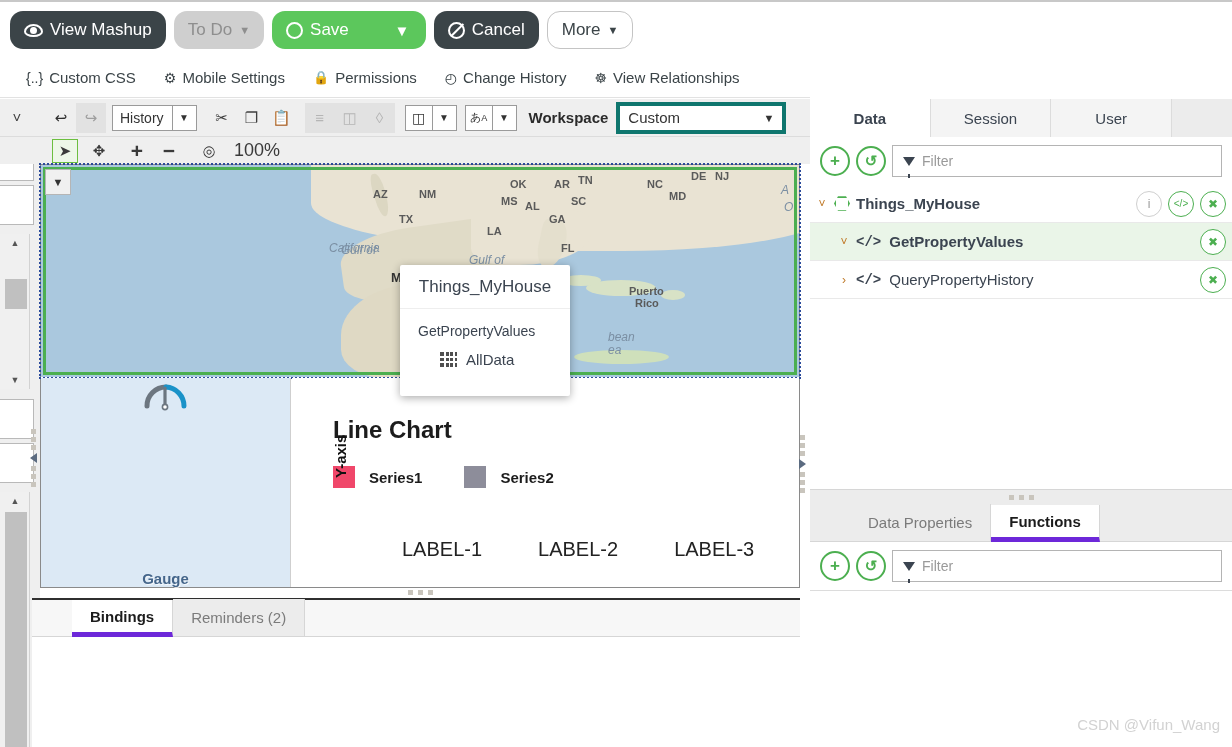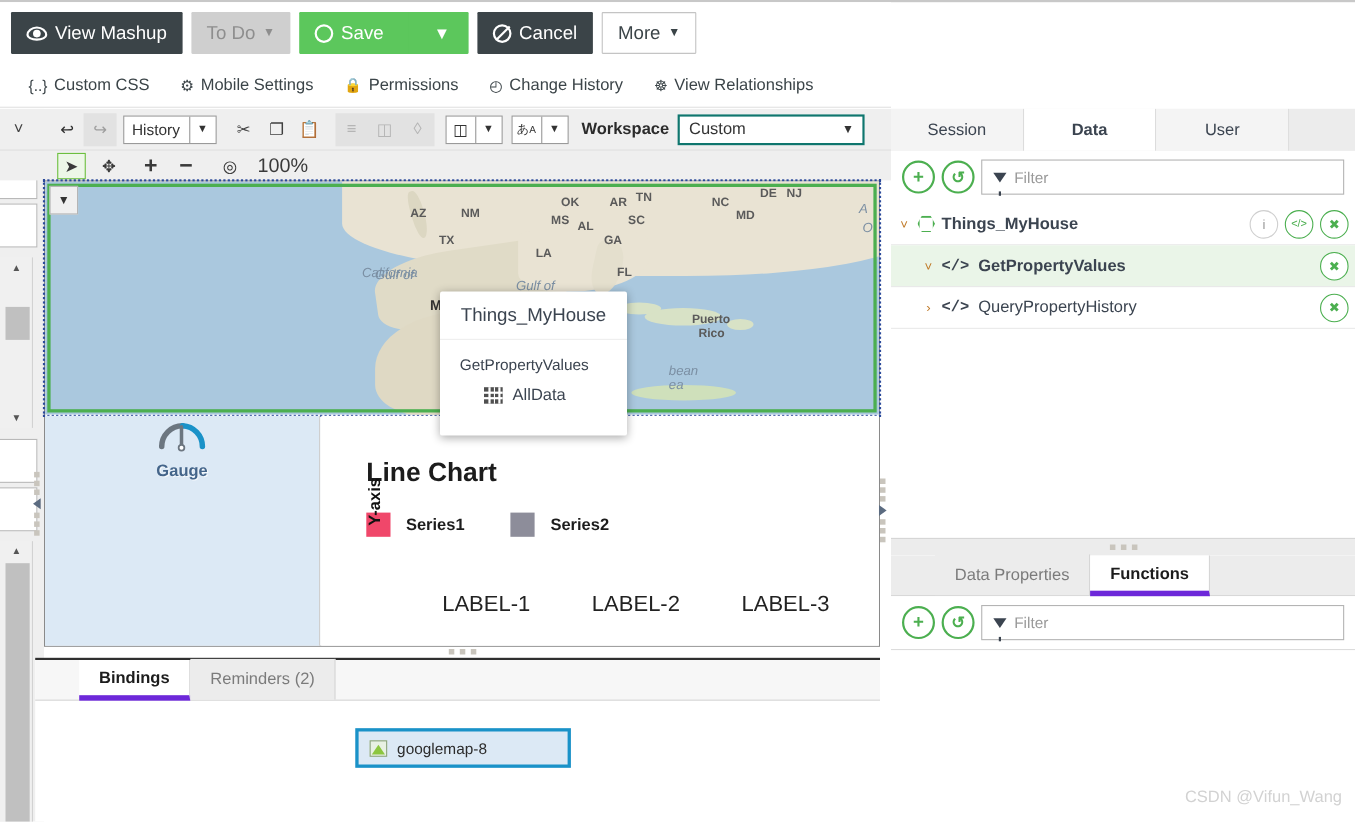--- a/index.html
+++ b/index.html
@@ -14,21 +14,21 @@
   }
 
   
   #topbar {
     position:absolute; left:0; top:2px; width:810px; height:56px;
     background:#fff;
     display:flex; align-items:center; padding-left:10px; gap:8px;
   }
   .btn {
     height:38px; display:inline-flex; align-items:center; gap:7px;
-    padding:0 14px; border-radius:1px; font-size:17px;
+    padding:0 14px; border-radius:13px; font-size:17px;
     cursor:pointer; white-space:nowrap; user-select:none;
   }
   .btn-dark { background:#3b4448; color:#fff; }
   .btn-grey { background:#cfcfcf; color:#8e8e8e; }
   .btn-green { background:#5cc75c; color:#fff; padding:0; }
   .btn-white { background:#fff; color:#3b4448; border:1px solid #c4c4c4; }
   .btn .caret { font-size:11px; }
   .save-main { display:flex; align-items:center; gap:7px; padding:0 14px; height:54px; }
   .save-split { width:1px; height:38px; background:#5cc75c; }
   .save-arrow { width:48px; height:38px; display:flex; align-items:center; justify-content:center; font-size:15px;}
@@ -76,21 +76,21 @@
   .tb-sel .arw{ width:24px;height:24px;display:flex;align-items:center;justify-content:center;
                 border-left:1px solid #9a9a9a;font-size:10px;}
   .tb-iconsel{
     height:26px;border:1px solid #9a9a9a;background:#fff;display:flex;align-items:center;
   }
   .tb-iconsel .ib{width:26px;height:24px;display:flex;align-items:center;justify-content:center;font-size:14px;}
   .tb-iconsel .arw{width:24px;height:24px;display:flex;align-items:center;justify-content:center;
                 border-left:1px solid #9a9a9a;font-size:10px;}
   .ws-label{ font-size:15px;font-weight:bold;color:#2b2b2b;margin-left:12px;margin-right:8px;}
   .ws-sel{
-    width:170px;height:28px;border:2px solid #0f766e;background:#fff;
+    width:170px;height:28px;border:4px solid #0f766e;background:#fff;
     display:flex;align-items:center;justify-content:space-between;font-size:15px;padding:12px 8px;
   }
 
   
   #zoomrow{
     position:absolute;left:0;top:137px;width:810px;height:27px;background:#efefef;
     display:flex;align-items:center;
   }
   .z-btn{width:26px;height:24px;display:flex;align-items:center;justify-content:center;font-size:15px;color:#3a3a3a;cursor:pointer;}
   .z-btn.active{background:#edf7e8;border:1px solid #6cbf3f;}
@@ -136,21 +136,21 @@
   #popup .pb .svc{font-size:14px;color:#3b4450;}
   #popup .pb .row{display:flex;align-items:center;gap:9px;margin-top:12px;margin-left:22px;}
   .grid-ico{width:17px;height:15px;background:#4f4f4f;position:relative;}
   .grid-ico::before{content:"";position:absolute;left:0;top:4px;width:17px;height:1.6px;background:#fff;}
   .grid-ico::after{content:"";position:absolute;left:0;top:9.2px;width:17px;height:1.6px;background:#fff;}
   .grid-ico i{position:absolute;top:0;width:1.6px;height:15px;background:#fff;}
 
   
   #gauge{
     position:absolute;left:41px;top:378px;width:250px;height:209px;background:#dce9f5;
-    display:flex;flex-direction:column;align-items:center;justify-content:flex-start;gap:8px;
+    display:flex;flex-direction:column;align-items:center;justify-content:space-between;gap:8px;
     border-right:1px solid #cfcfcf;
   }
   .gauge-label{font-size:15px;font-weight:bold;color:#44658a;text-shadow:1px 1px 0 rgba(255,255,255,.7);}
 
   
   #chartpanel{
     position:absolute;left:292px;top:378px;width:507px;height:209px;background:#fff;
   }
   .chart-title{position:absolute;left:41px;top:38px;font-size:24px;font-weight:bold;color:#1c1c1c;}
   .legend{position:absolute;left:41px;top:88px;display:flex;align-items:center;gap:14px;}
@@ -463,33 +463,29 @@
 
 <div id="bottompanel">
   <div class="tabstrip">
     <div class="tab active">
       <span>Bindings</span>
     </div>
     <div class="tab">
       <span>Reminders (2)</span>
     </div>
   </div>
-  <div id="bindingchip">
-    <span class="img-ico"></span>
-    <span>googlemap-8</span>
-  </div>
 </div>
 
 <div id="rightpanel">
   <div class="rtabs">
+    <div class="rtab active">
+      <span>Data</span>
+    </div>
     <div class="rtab">
       <span>Session</span>
-    </div>
-    <div class="rtab active">
-      <span>Data</span>
     </div>
     <div class="rtab">
       <span>User</span>
     </div>
     <div style="flex:0 0 60px;background:#ececec;border:0;"></div>
   </div>
 
   <div class="filterbar">
     <div class="circ-btn">+</div>
     <div class="circ-btn" style="font-size:15px;">↺</div>

